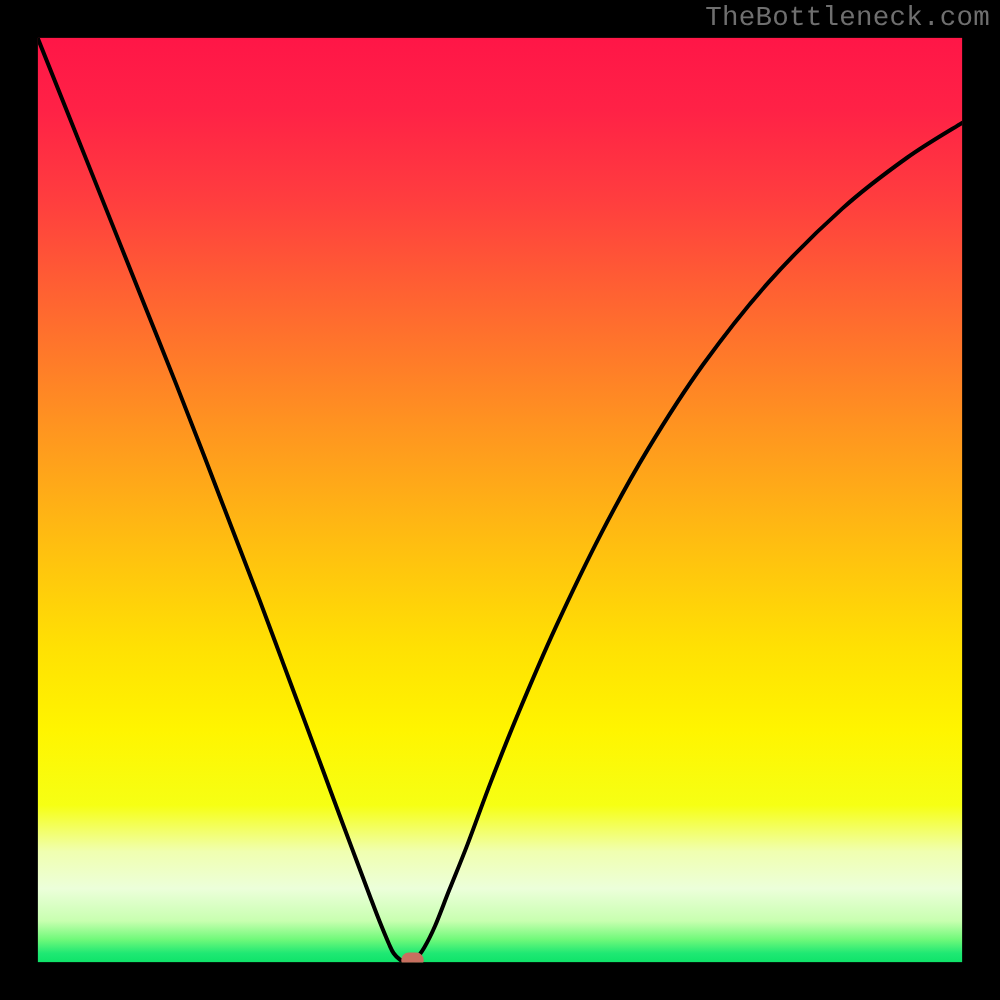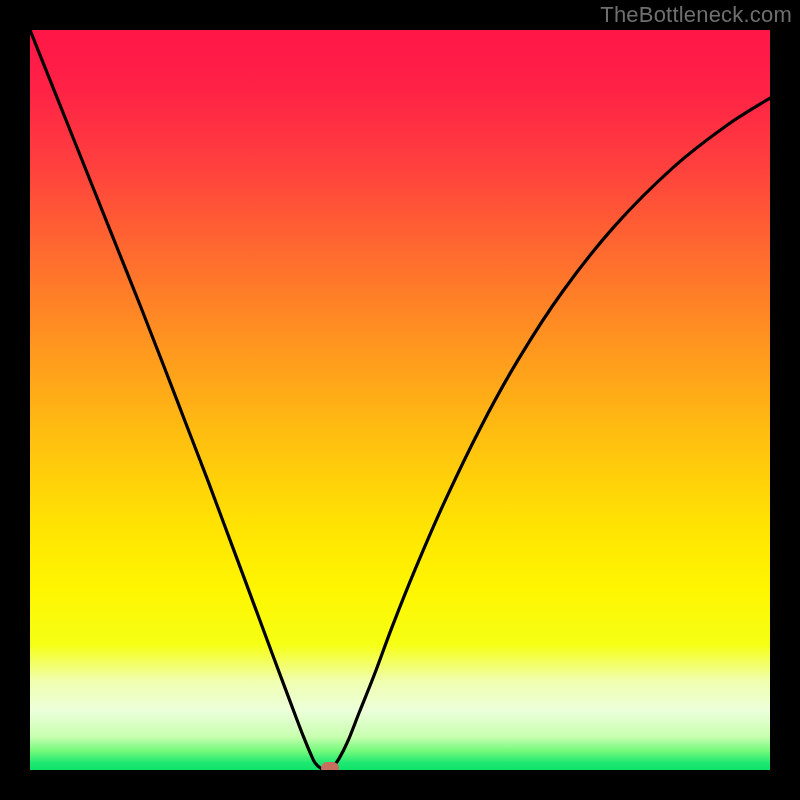--- a/index.html
+++ b/index.html
@@ -44,20 +44,21 @@
   }
   .watermark {
     position: absolute;
     top: 2px;
     right: 8px;
     color: #6f6f6f;
     font-size: 22px;
     font-weight: 500;
     letter-spacing: 0.2px;
     user-select: none;
+    font-family: Liberation Mono, monospace;
   }
 </style>
 </head>
 <body>
 
 <div class="watermark">TheBottleneck.com</div>
 
 <div class="frame">
   <svg class="gradient" viewBox="0 0 740 740" preserveAspectRatio="none">
     <defs>

